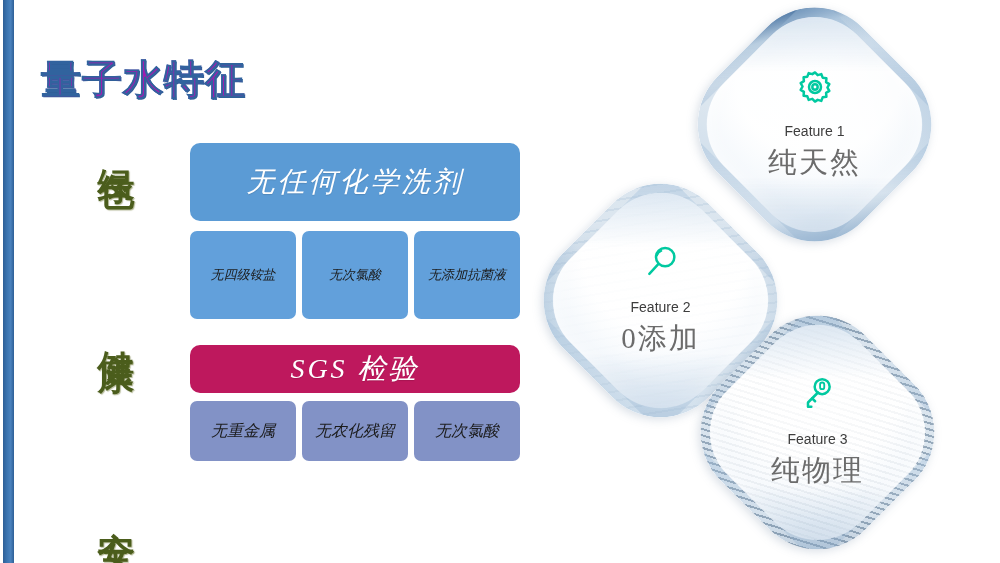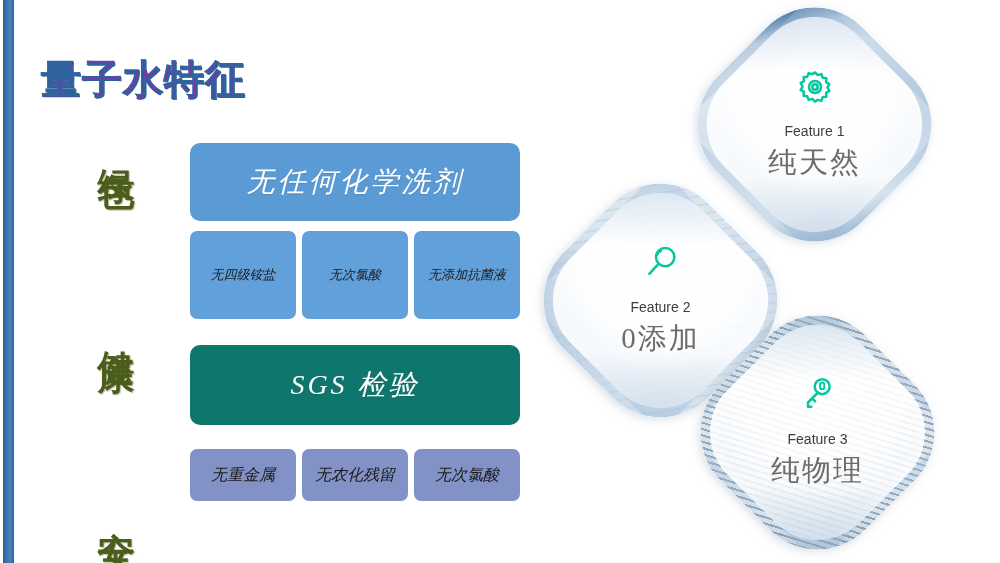--- a/index.html
+++ b/index.html
@@ -42,25 +42,25 @@
   .boxes{position:absolute;left:190px;top:143px;width:330px;font-style:italic;}
 
   .bigbox{
     border-radius:10px;color:#ffffff;
     display:flex;align-items:center;justify-content:center;
     font-size:28px;letter-spacing:3px;
     font-family:"Liberation Serif","DejaVu Serif",serif;
     text-shadow:0 1px 1px rgba(0,0,0,.12);
   }
   .bigbox.blue{background:#5B9BD5;height:78px;}
-  .bigbox.purple{background:#0f766e;height:80px;}
+  .bigbox.purple{background:#be185d;height:48px;}
 
   .row{display:flex;gap:6px;}
   .row.six{margin-top:10px;height:88px;}
-  .row.three{margin-top:24px;height:52px;}
+  .row.three{margin-top:8px;height:60px;}
 
   .minibox{
     flex:1;border-radius:7px;
     display:flex;align-items:center;justify-content:center;text-align:center;
     font-size:13px;line-height:1.25;color:#1b1b1b;
     font-family:"Liberation Serif","DejaVu Serif",serif;
     padding:0 3px;box-sizing:border-box;
   }
   .row.six .minibox{background:#62A0DB;}
   .row.three .minibox{background:#8292C6;font-size:16px;}

